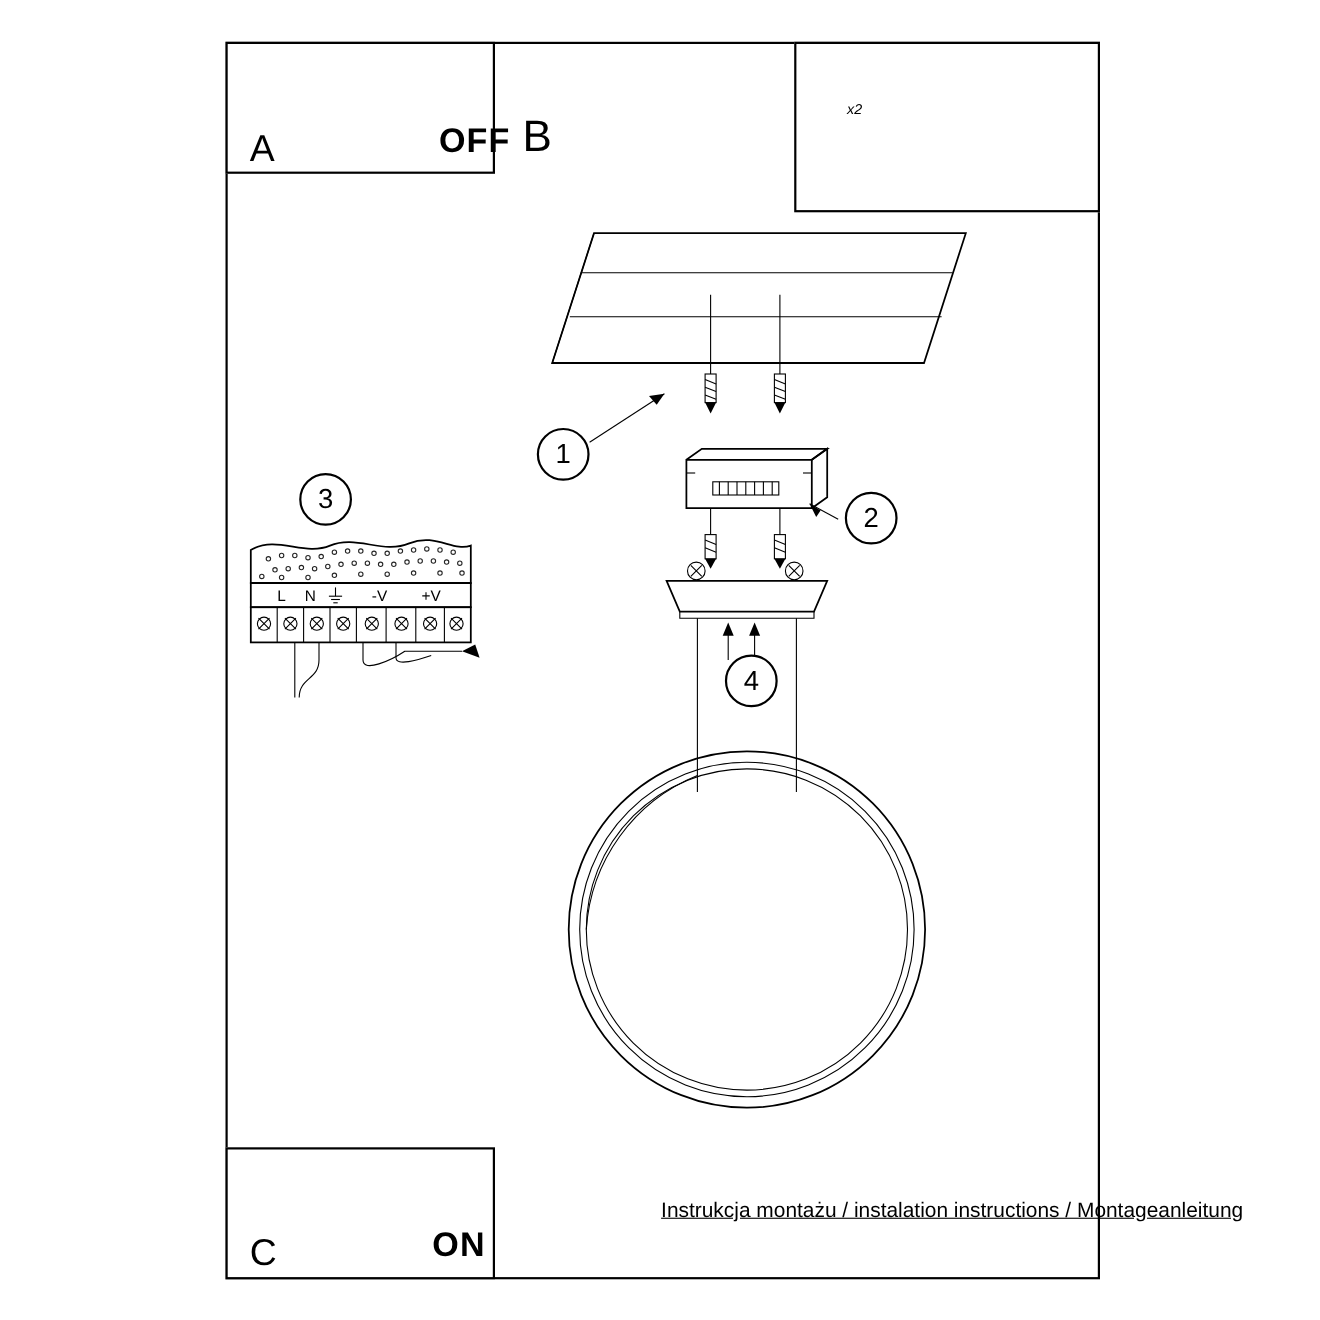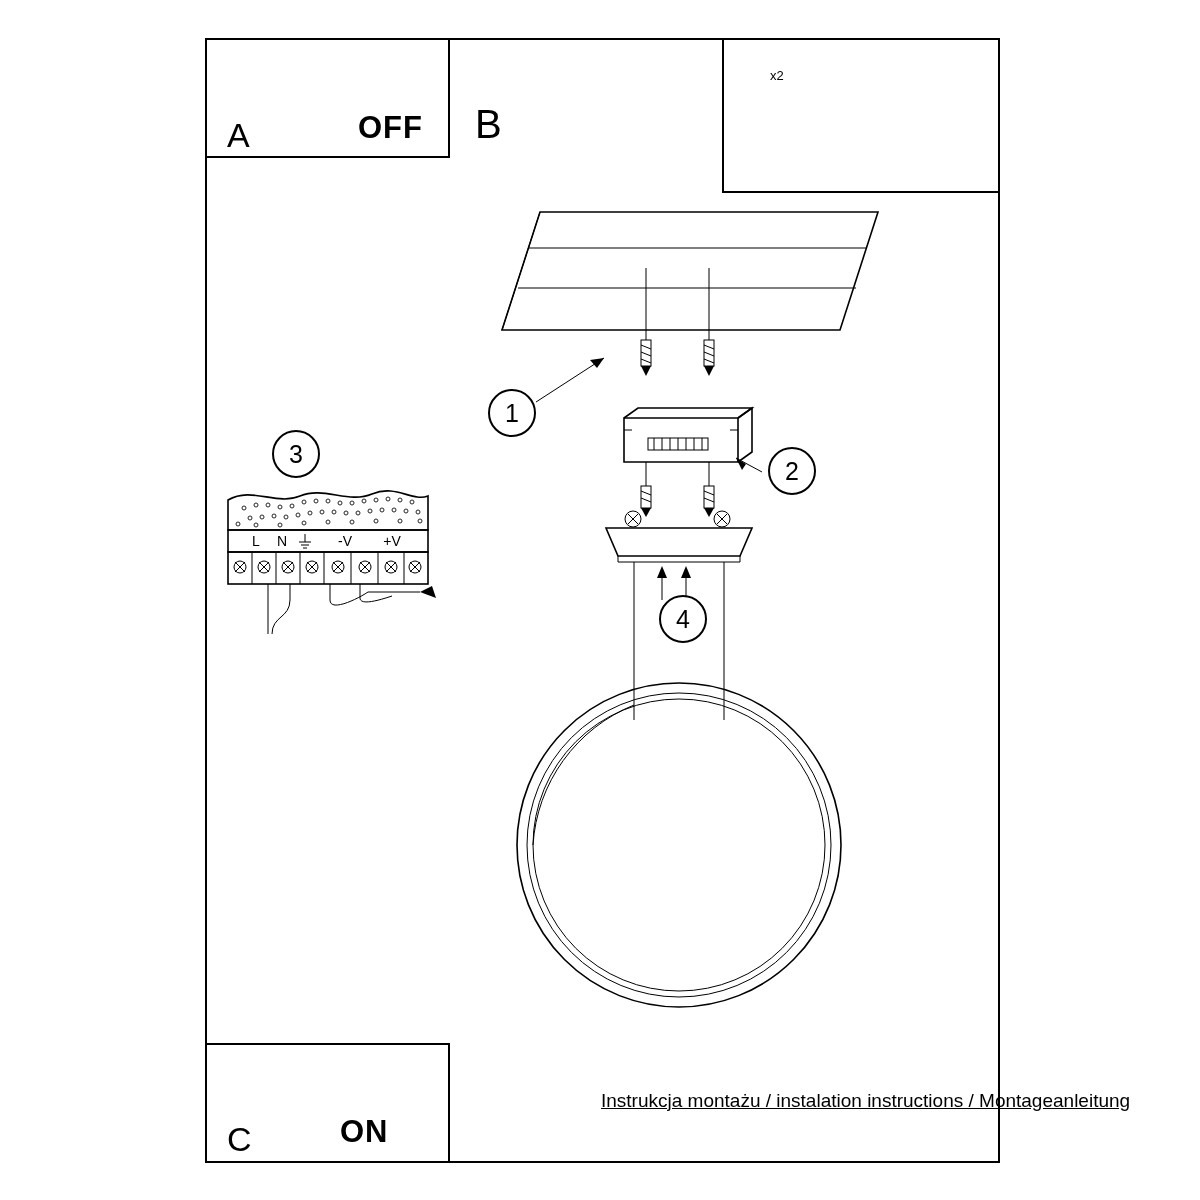--- a/index.html
+++ b/index.html
@@ -48,23 +48,24 @@
   }
   .letter-a { left: 227px; top: 118px; }
   .letter-b { left: 475px; top: 104px; font-size: 40px; }
   .letter-c { left: 227px; top: 1122px; }
 
   .onoff {
     position: absolute;
     font-size: 31px;
     font-weight: 700;
     letter-spacing: 1px;
+    margin-left: 41px;
   }
   .label-off { left: 358px; top: 110px; }
-  .label-on  { left: 340px; top: 1114px; }
+  .label-on  { left: 352px; top: 1114px; }
 
   .callout {
     position: absolute;
     width: 48px;
     height: 48px;
     border: 2px solid #000;
     border-radius: 50%;
     box-sizing: border-box;
     display: flex;
     align-items: center;
@@ -73,22 +74,23 @@
     background: #fff;
   }
   .c1 { left: 488px; top: 389px; }
   .c2 { left: 768px; top: 447px; }
   .c3 { left: 272px; top: 430px; }
   .c4 { left: 659px; top: 595px; }
 
   .x2 {
     position: absolute;
     left: 770px;
-    top: 68px;
+    top: 92px;
     font-size: 13px;
+    font-style: italic;
   }
 
   .footer {
     position: absolute;
     left: 601px;
     top: 1086px;
     font-size: 19px;
     line-height: 1.55;
     white-space: nowrap;
     text-decoration: underline;

